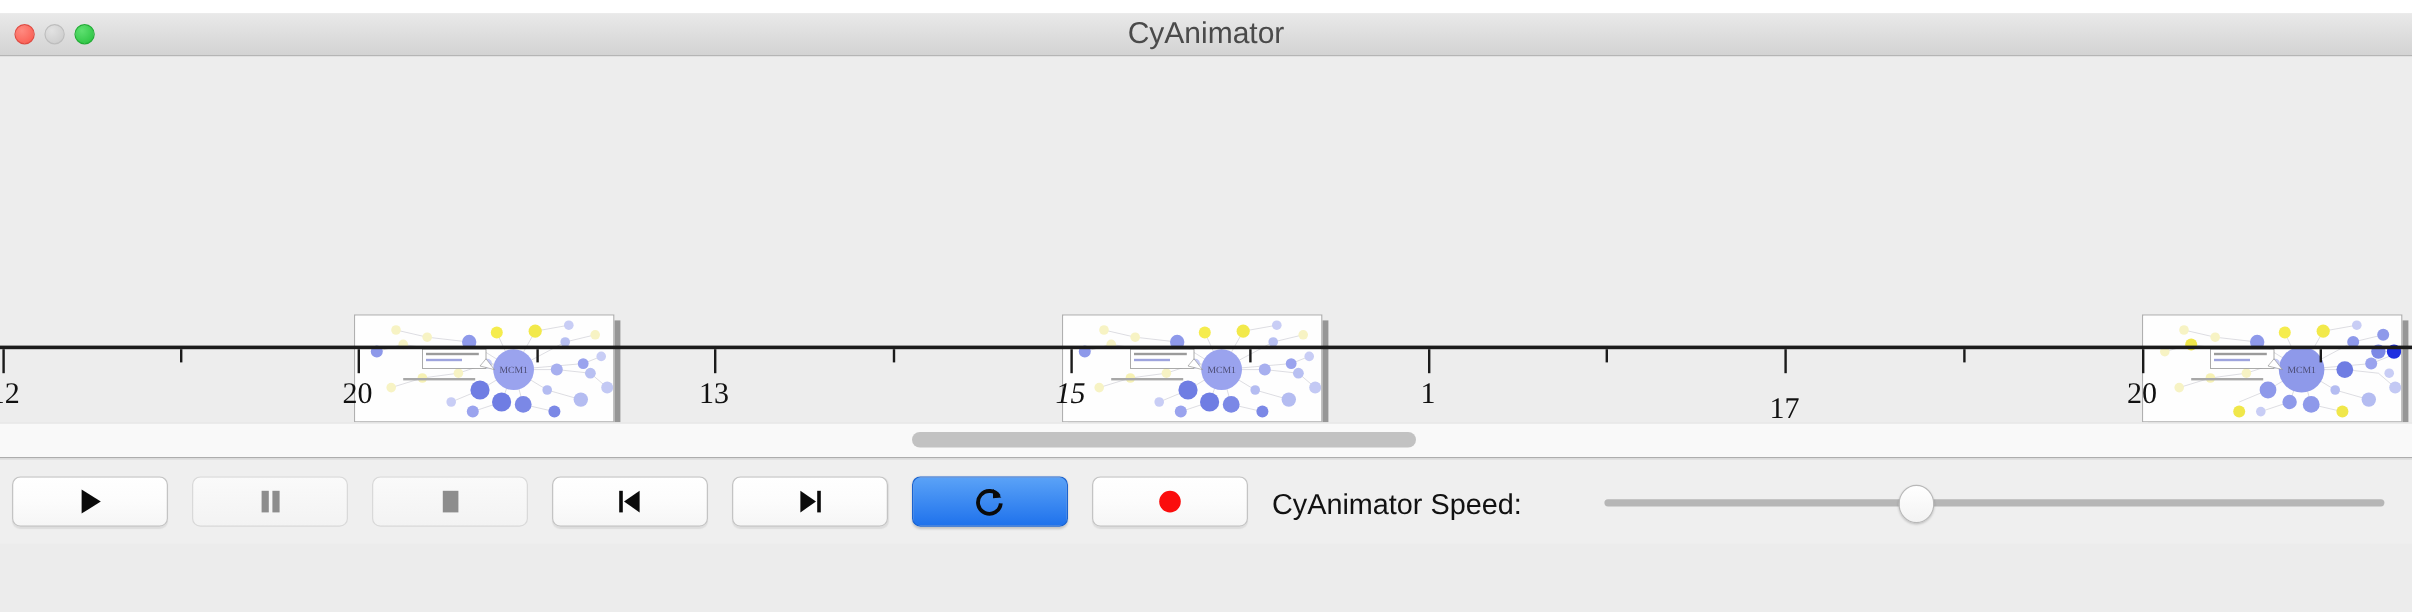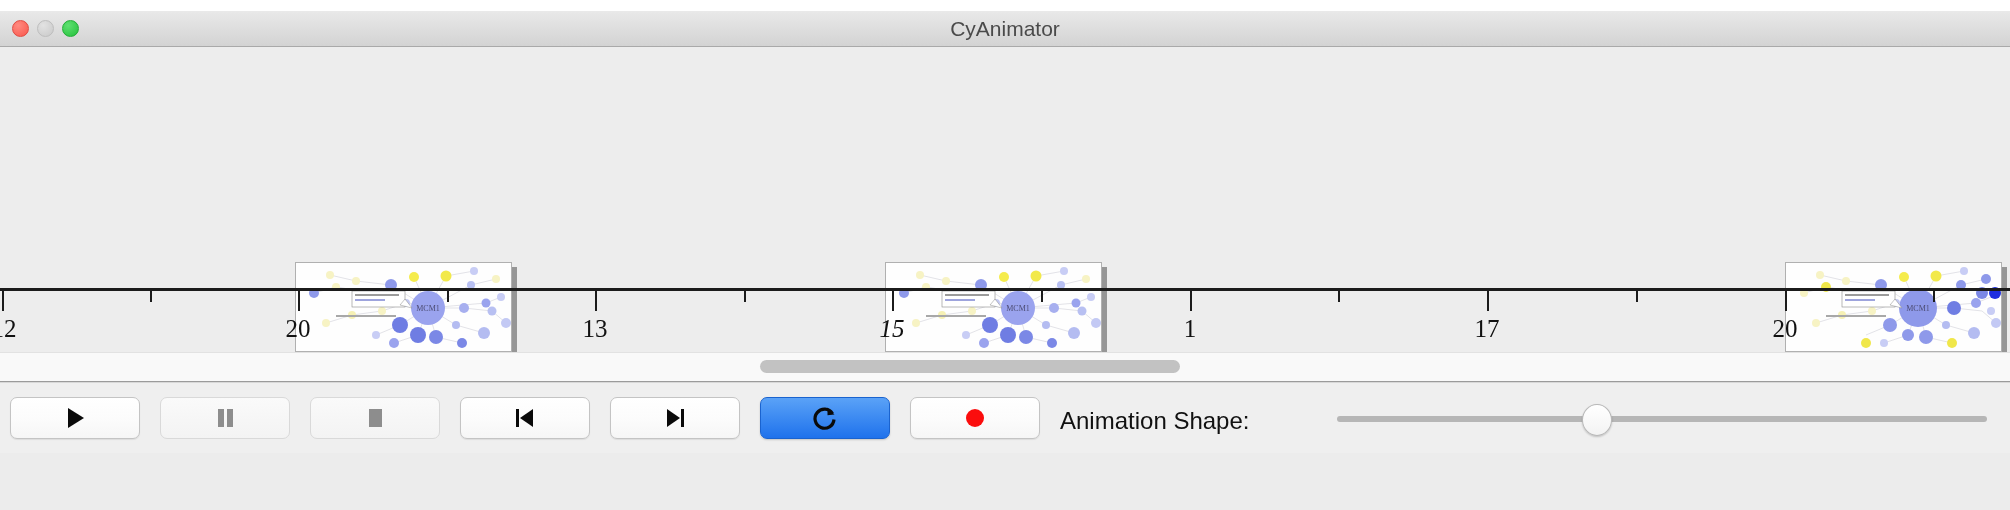--- a/index.html
+++ b/index.html
@@ -66,21 +66,21 @@
   .light {
     width: 17px; height: 17px; border-radius: 50%;
     box-sizing: border-box;
   }
   .light.red    { background: radial-gradient(circle at 35% 30%, #ff8a80, #f9574c); border: 1px solid #e04b42; }
   .light.yellow { background: radial-gradient(circle at 35% 30%, #e2e2e2, #c9c9c9); border: 1px solid #bdbdbd; }
   .light.green  { background: radial-gradient(circle at 35% 30%, #5ee070, #25c03c); border: 1px solid #22ae36; }
   .win-title {
     position: absolute; left: 0; top: 0; width: 100%;
     text-align: center; line-height: 35px;
-    font-size: 21px; color: #4a4a4a;
+    font-size: 25px; color: #4a4a4a;
   }
 
   
   .toolbar {
     position: relative; height: 58px;
     background: #eeeeee;
     border-bottom: 3px solid #4b4b51;
   }
   .btn {
     position: absolute;
@@ -390,21 +390,21 @@
       <div class="tick minor" style="left:1041px;"></div>
       <div class="tick minor" style="left:1338px;"></div>
       <div class="tick minor" style="left:1636px;"></div>
       <div class="tick minor" style="left:1933px;"></div>
 
       <div class="tick-label" style="left:4px;">12</div>
       <div class="tick-label" style="left:298px;">20</div>
       <div class="tick-label" style="left:595px;">13</div>
       <div class="tick-label" style="left:892px;font-style:italic;">15</div>
       <div class="tick-label" style="left:1190px;">1</div>
-      <div class="tick-label" style="left:1487px;">17</div>
+      <div class="tick-label" style="left:1487px;margin-top:12px;">17</div>
       <div class="tick-label" style="left:1785px;">20</div>
 
     </div>
 
     <div class="hscroll">
       <div class="hscroll-thumb" style="left:760px;width:420px;"></div>
     </div>
 
     <div class="playbar">
 
@@ -447,21 +447,21 @@
           <path d="M17.5 4.5 L24.5 11.5 L17.5 12.2 Z" fill="#0a0a0a"></path>
         </svg>
       </div>
 
       <div class="pbtn" style="left:910px;">
         <svg width="28" height="28" viewBox="0 0 28 28">
           <circle cx="14" cy="14" r="9" fill="#fb0d0d"></circle>
         </svg>
       </div>
 
-      <div class="speed-label">Animation Shape:</div>
+      <div class="speed-label">CyAnimator Speed:</div>
 
       <div class="slider">
         <div class="slider-thumb" id="speed-thumb" style="left: 40%;"></div>
       </div>
     </div>
 
   </div>
 </div>
 
 </body></html>

